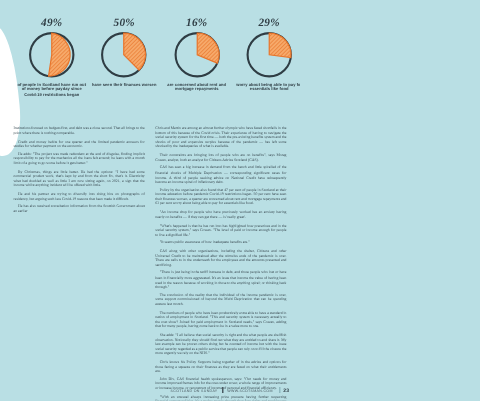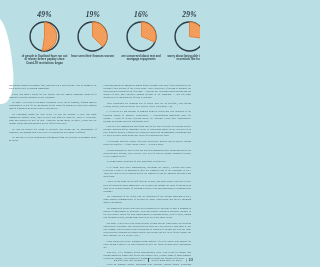--- a/index.html
+++ b/index.html
@@ -19,21 +19,21 @@
     transform:rotate(-6deg);
   }
   .blob2{
     position:absolute;left:-10px;top:60px;width:18px;height:44px;
     background:#ffffff;
     border-radius:50% 50% 60% 40% / 40% 60% 50% 50%;
   }
 
   
   .stats{
-    position:absolute;left:22px;top:11px;width:190px;
+    position:absolute;left:12px;top:11px;width:190px;
     display:flex;justify-content:space-between;align-items:flex-start;
   }
   .stat{width:45px;display:flex;flex-direction:column;align-items:center;}
   .pct{
     font-family:"Liberation Serif", serif;
     font-style:italic;font-weight:bold;
     font-size:7.5px;line-height:8px;color:#2f3d44;
     letter-spacing:.2px;margin-bottom:1px;
   }
   .donut{width:33px;height:33px;display:block;}
@@ -92,21 +92,21 @@
             <line x1="0" y1="0" x2="0" y2="2.2" stroke="#e8762c" stroke-width="1"></line>
           </pattern>
         </defs>
         <circle cx="20" cy="20" r="17.5" fill="none" stroke="#2f3d44" stroke-width="1.7"></circle>
         <path d="M20 20 L20 2.5 A17.5 17.5 0 0 1 17.4 37.3 Z" fill="url(#h1)" stroke="#e8762c" stroke-width="1"></path>
       </svg>
       <div class="cap">of people in Scotland have run out of money before payday since Covid-19 restrictions began</div>
     </div>
 
     <div class="stat">
-      <div class="pct">19%</div>
+      <div class="pct">50%</div>
       <svg class="donut" viewBox="0 0 40 40">
         <defs>
           <pattern id="h2" width="2.2" height="2.2" patternTransform="rotate(45)" patternUnits="userSpaceOnUse">
             <rect width="2.2" height="2.2" fill="#f6a96a"></rect>
             <line x1="0" y1="0" x2="0" y2="2.2" stroke="#e8762c" stroke-width="1"></line>
           </pattern>
         </defs>
         <circle cx="20" cy="20" r="17.5" fill="none" stroke="#2f3d44" stroke-width="1.7"></circle>
         <path d="M20 20 L20 2.5 A17.5 17.5 0 0 1 32.4 32.4 Z" fill="url(#h2)" stroke="#e8762c" stroke-width="1"></path>
       </svg>

